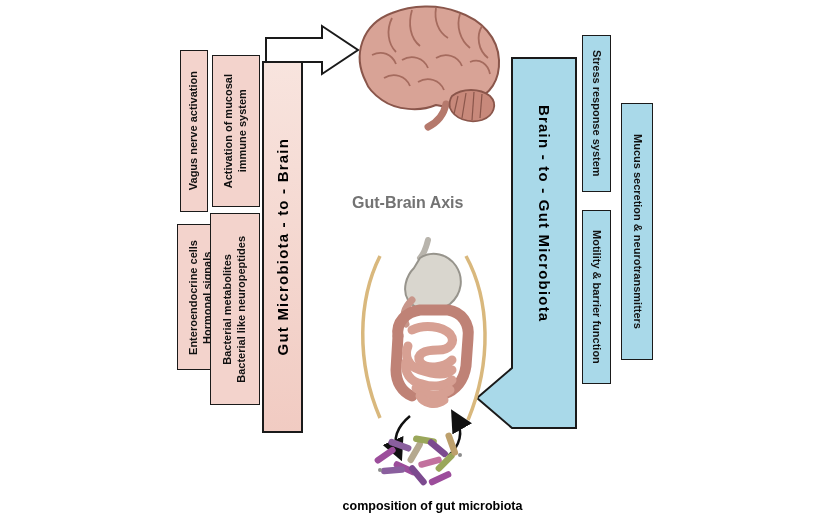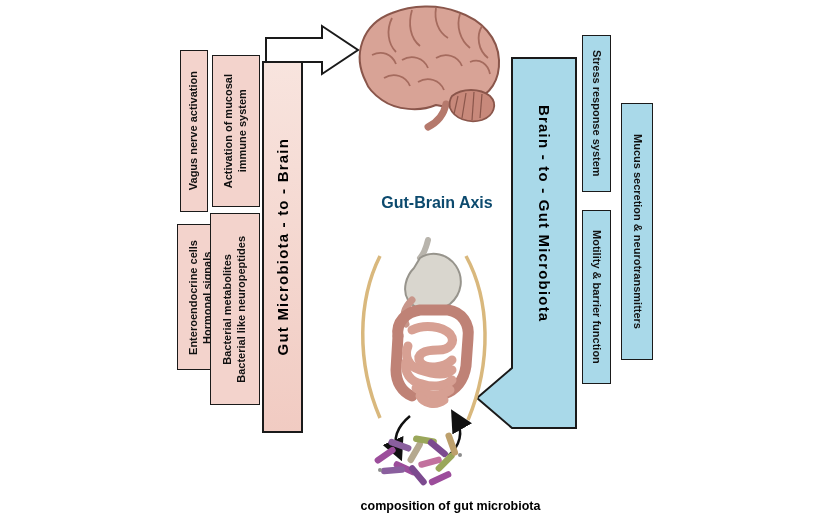--- a/index.html
+++ b/index.html
@@ -16,25 +16,25 @@
   .pbox{background:#f3d3cc;}
   .bbox{background:#a9d9e9;}
   .vup{writing-mode:vertical-rl;transform:rotate(180deg);}
   .vdown{writing-mode:vertical-rl;}
   .vline{display:block;white-space:nowrap;}
   .bar-label{
     position:absolute;display:flex;align-items:center;justify-content:center;
     font-weight:700;font-size:15px;letter-spacing:1.2px;color:#000;
   }
   .title{
-    position:absolute;left:352px;top:194px;width:170px;text-align:center;
-    font-weight:700;font-size:16px;color:#0c4a6e;
+    position:absolute;left:352px;top:194px;width:170px;
+    font-weight:700;font-size:16px;color:#737373;
   }
   .caption{
-    position:absolute;left:343px;top:499px;width:215px;text-align:center;
+    position:absolute;left:325px;top:499px;width:215px;text-align:center;
     font-weight:700;font-size:12.5px;color:#000;
   }
 </style>
 </head>
 <body>
 
 <div class="canvas">
 
   <svg class="layer" viewBox="0 0 820 520">
     <defs>

